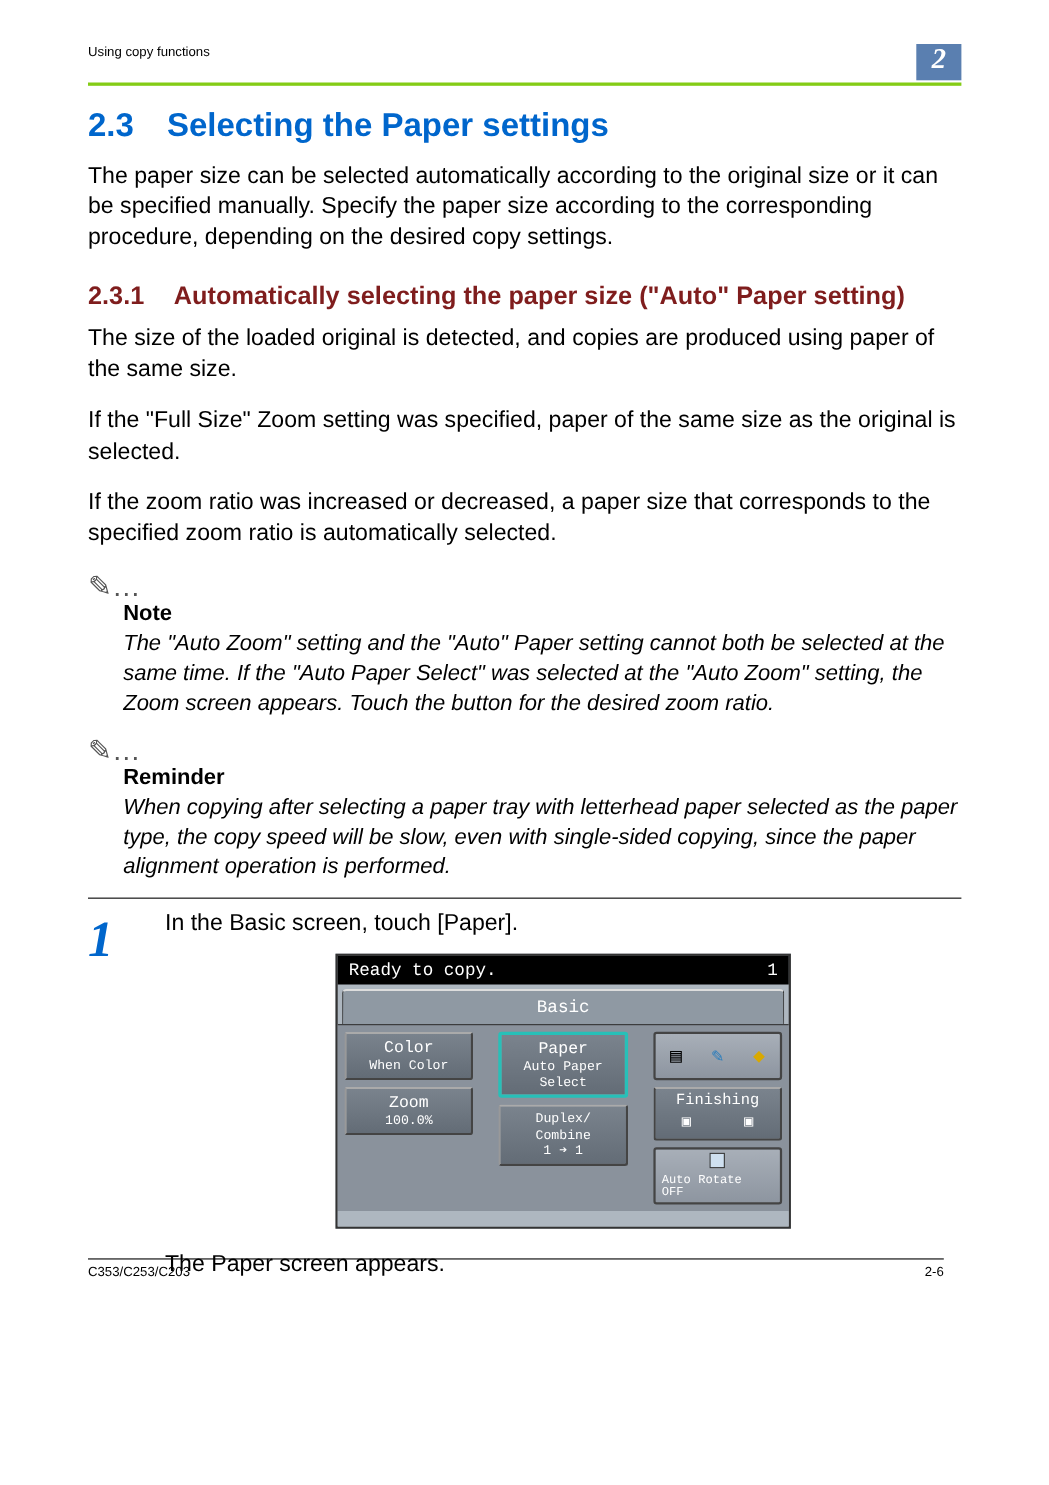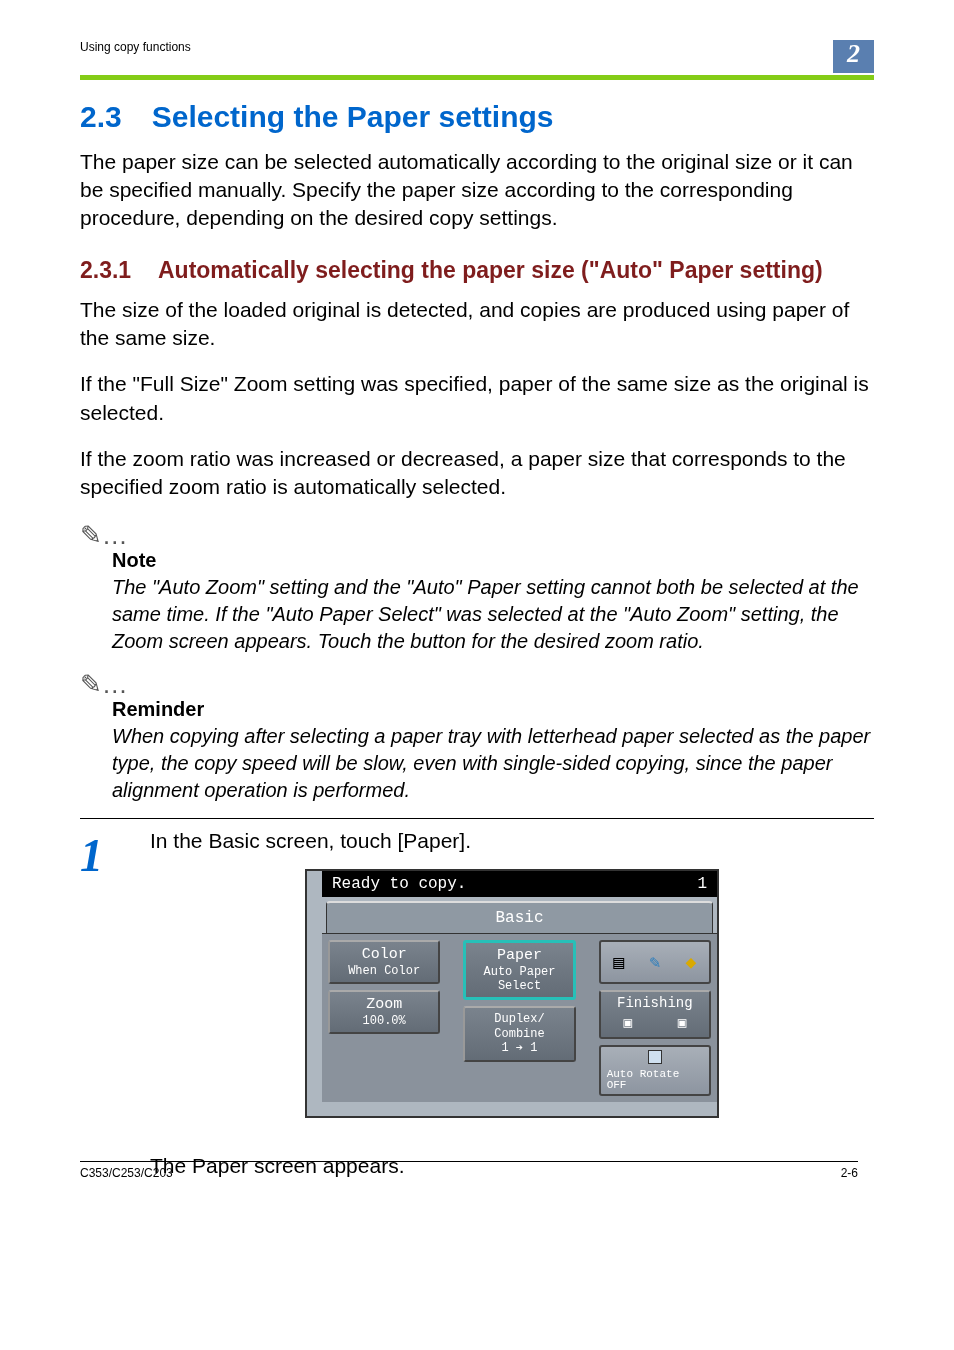--- a/index.html
+++ b/index.html
@@ -12,21 +12,21 @@
       padding: 0;
     }
     .page {
       padding: 40px 80px 30px 80px;
       position: relative;
     }
     .header-row {
       display: flex;
       justify-content: space-between;
       align-items: flex-start;
-      border-bottom: 5px solid #84cc16;
+      border-bottom: 3px solid #84cc16;
       padding-bottom: 2px;
       margin-bottom: 20px;
     }
     .header-text {
       font-size: 12px;
       color: #000;
     }
     .chapter-badge {
       background: #5a7fb0;
       color: #fff;
@@ -123,25 +123,24 @@
       border-top: 1px solid #000;
       padding-top: 4px;
       display: flex;
       justify-content: space-between;
       font-size: 12px;
     }
 
     
     .screenshot {
       width: 414px;
-      margin: 0 auto 36px auto;
+      margin: 0 auto 20px auto;
       border: 2px solid #333;
       background: #aeb7c0;
       font-family: "Courier New", monospace;
-      padding-left: 15px;
     }
     .scr-top {
       background: #000;
       color: #fff;
       display: flex;
       justify-content: space-between;
       padding: 4px 10px;
       font-size: 16px;
     }
     .scr-tabs {

